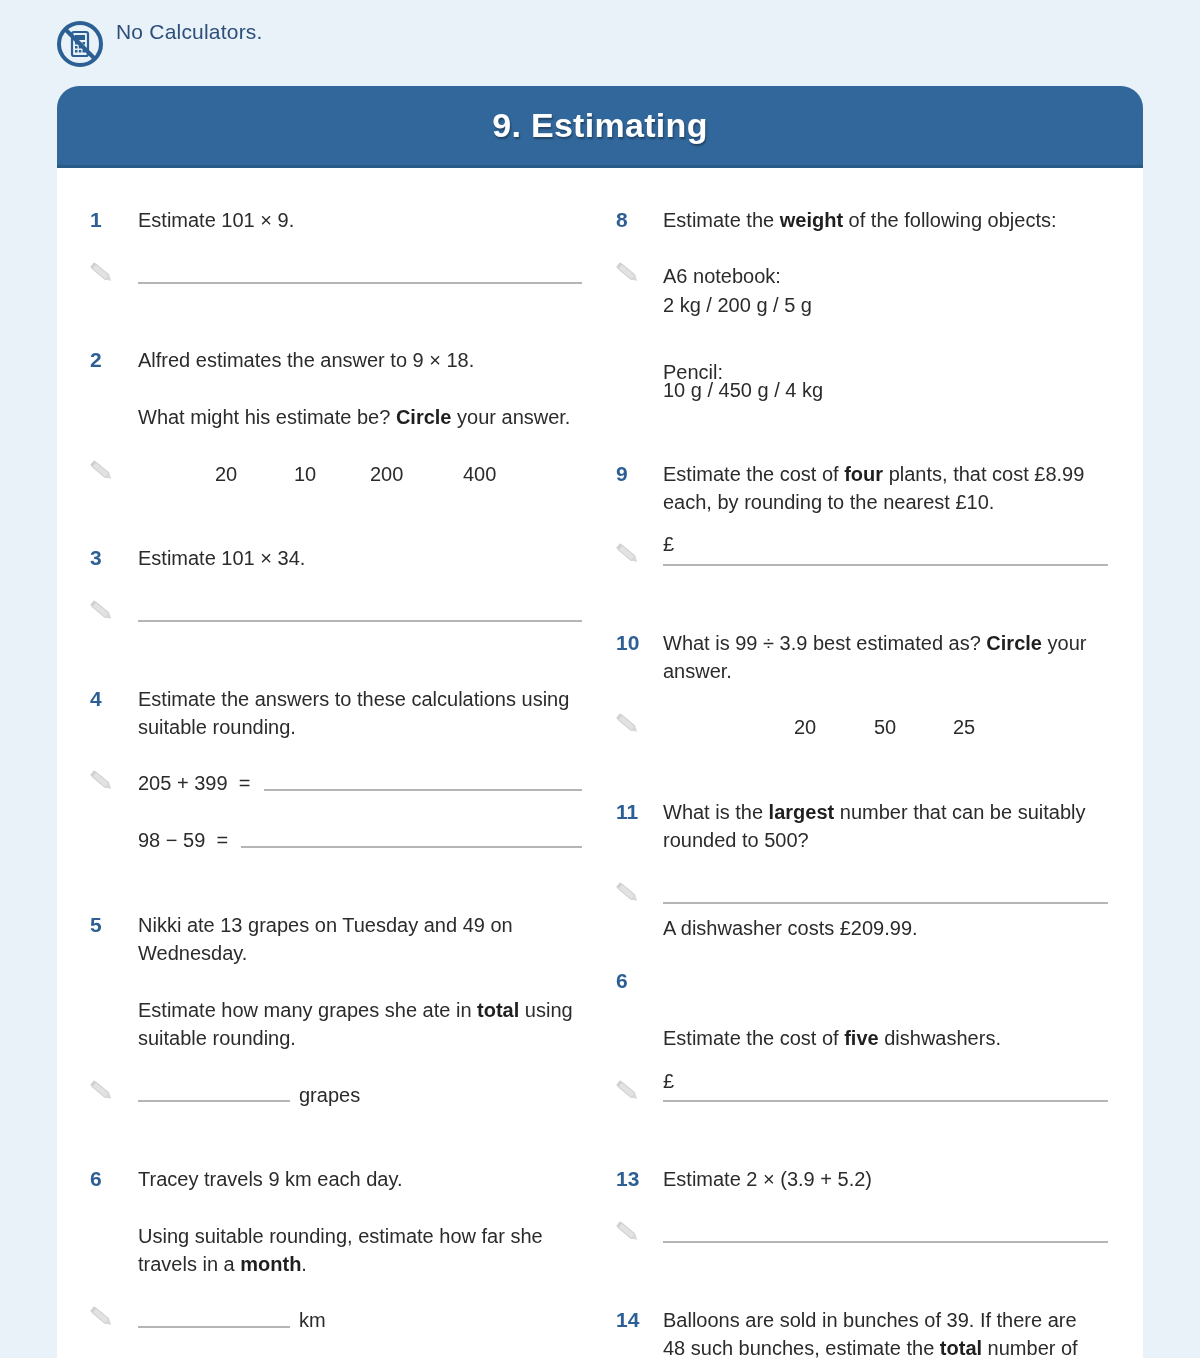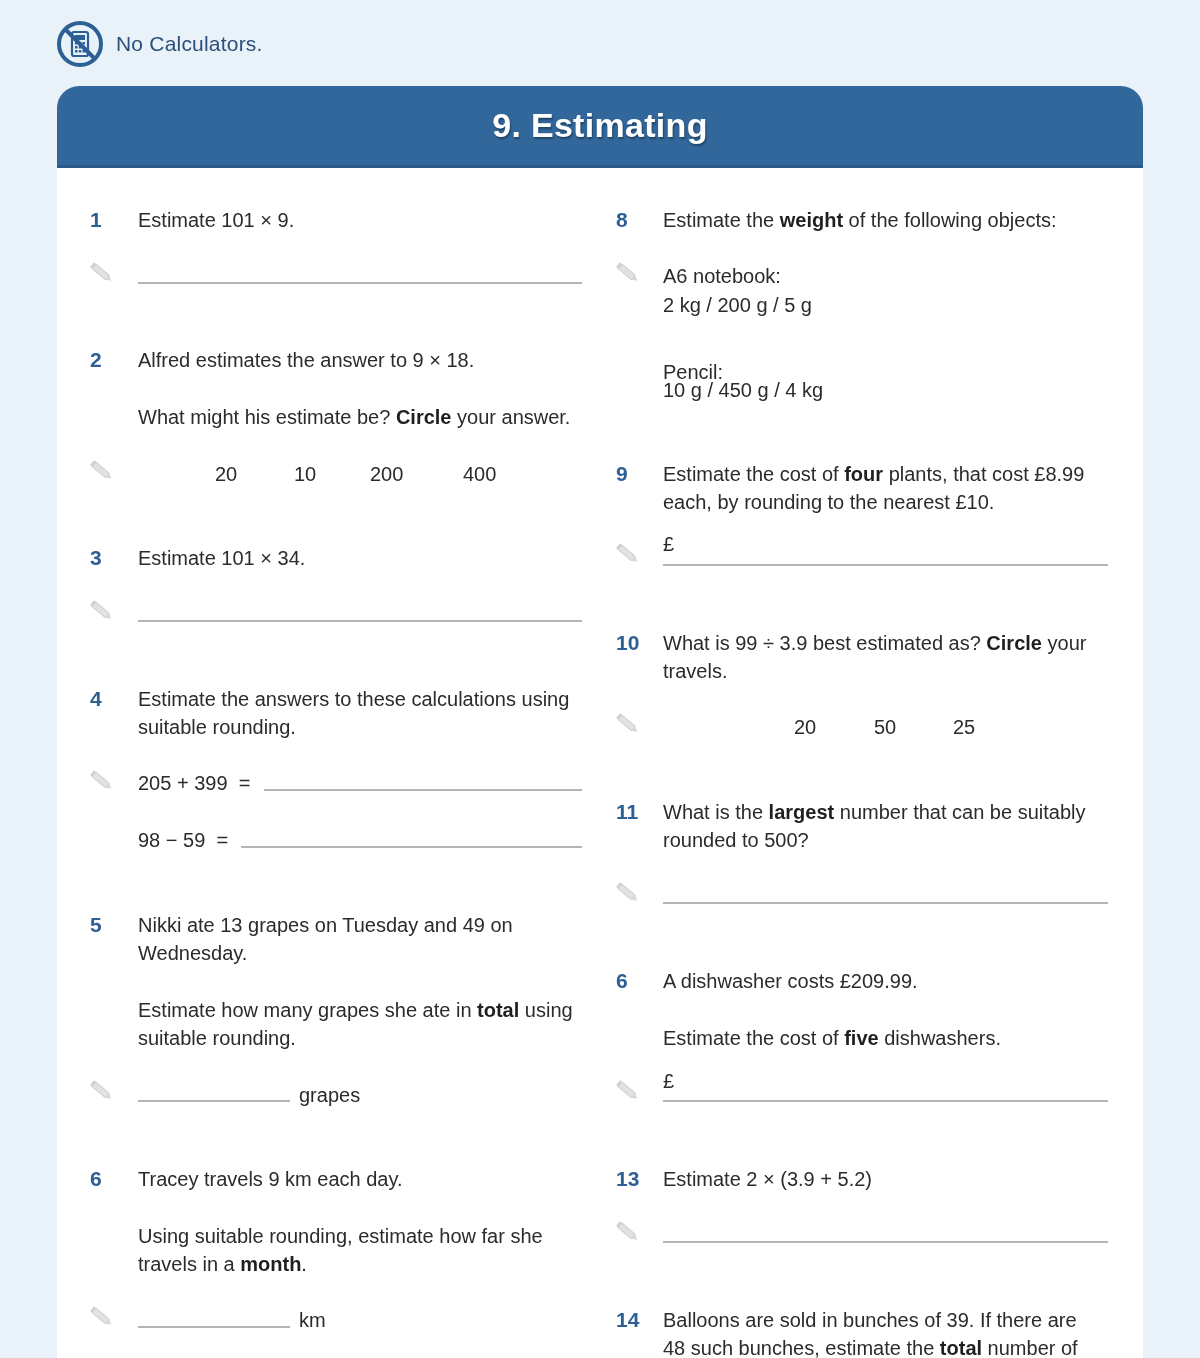--- a/index.html
+++ b/index.html
@@ -5,21 +5,21 @@
     * { box-sizing: border-box; margin: 0; padding: 0; }
     html, body { width: 1200px; height: 1358px; overflow: hidden; }
     body {
       background: #e9f1f9;
       font-family: "Liberation Sans", "DejaVu Sans", sans-serif;
       color: #2b2b2b;
       position: relative;
     }
     .top-note {
       position: absolute; left: 56px; top: 20px;
-      display: flex; align-items: center; gap: 12px;
+      display: flex; align-items: flex-start; gap: 12px;
     }
     .top-note .calc-icon { width: 48px; height: 48px; }
     .top-note span.label {
       font-size: 21px; color: #2c4f7a; letter-spacing: 0.2px;
     }
     .sheet {
       position: absolute; left: 57px; top: 86px;
       width: 1086px; height: 1300px;
       background: #ffffff;
       border-radius: 22px 22px 0 0;
@@ -184,42 +184,42 @@
   <svg class="pencil" style="left:615px;top:543px">
       <use href="#pencil"></use>
     </svg>
   <span class="abs" style="left:663px;top:530px">£</span>
   <div class="line" style="left:663px;top:564px;width:445px"></div>
 </div>
 
 <div>
   <span class="qnum" style="left:616px;top:629px">10</span>
   <span class="q text" style="left:663px;top:629px"><span>What is 99 ÷ 3.9 best estimated as? </span><b>Circle</b><span> your</span></span>
-  <span class="q text" style="left:663px;top:657px">travels.</span>
+  <span class="q text" style="left:663px;top:657px">answer.</span>
   <svg class="pencil" style="left:615px;top:713px">
       <use href="#pencil"></use>
     </svg>
   <span class="opt" style="left:794px;top:713px">20</span>
   <span class="opt" style="left:874px;top:713px">50</span>
   <span class="opt" style="left:953px;top:713px">25</span>
 </div>
 
 <div>
   <span class="qnum" style="left:616px;top:798px">11</span>
   <span class="q text" style="left:663px;top:798px"><span>What is the </span><b>largest</b><span> number that can be suitably</span></span>
   <span class="q text" style="left:663px;top:826px">rounded to 500?</span>
   <svg class="pencil" style="left:615px;top:882px">
       <use href="#pencil"></use>
     </svg>
   <div class="line" style="left:663px;top:902px;width:445px"></div>
 </div>
 
 <div>
   <span class="qnum" style="left:616px;top:967px">6</span>
-  <span class="q text" style="left:663px;top:967px">A dishwasher costs £209.99.</span>
+  <span class="q text" style="left:663px;top:914px">A dishwasher costs £209.99.</span>
   <span class="q text" style="left:663px;top:1024px"><span>Estimate the cost of </span><b>five</b><span> dishwashers.</span></span>
   <svg class="pencil" style="left:615px;top:1080px">
       <use href="#pencil"></use>
     </svg>
   <span class="abs" style="left:663px;top:1067px">£</span>
   <div class="line" style="left:663px;top:1100px;width:445px"></div>
 </div>
 
 <div>
   <span class="qnum" style="left:616px;top:1165px">13</span>

